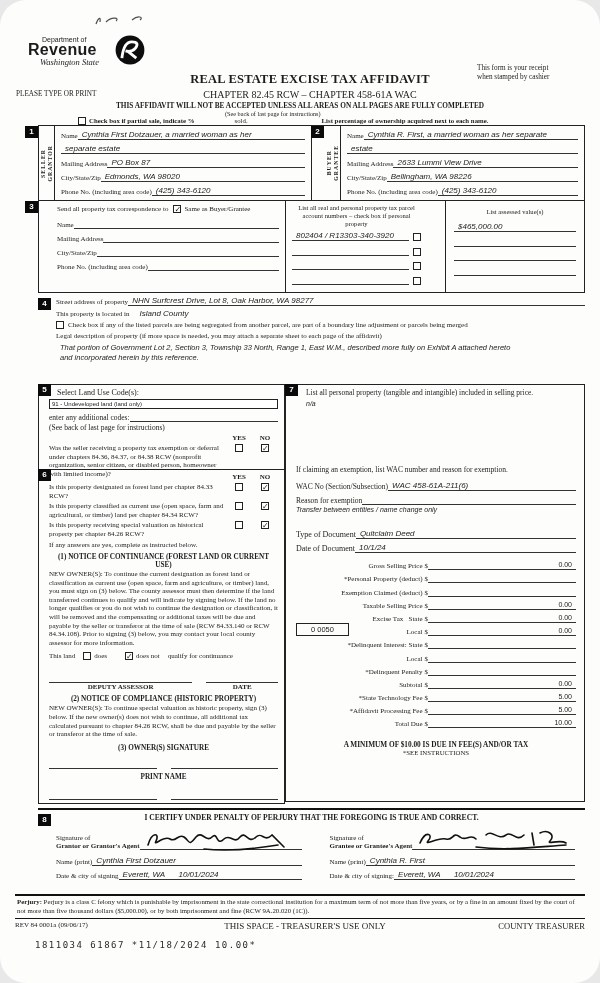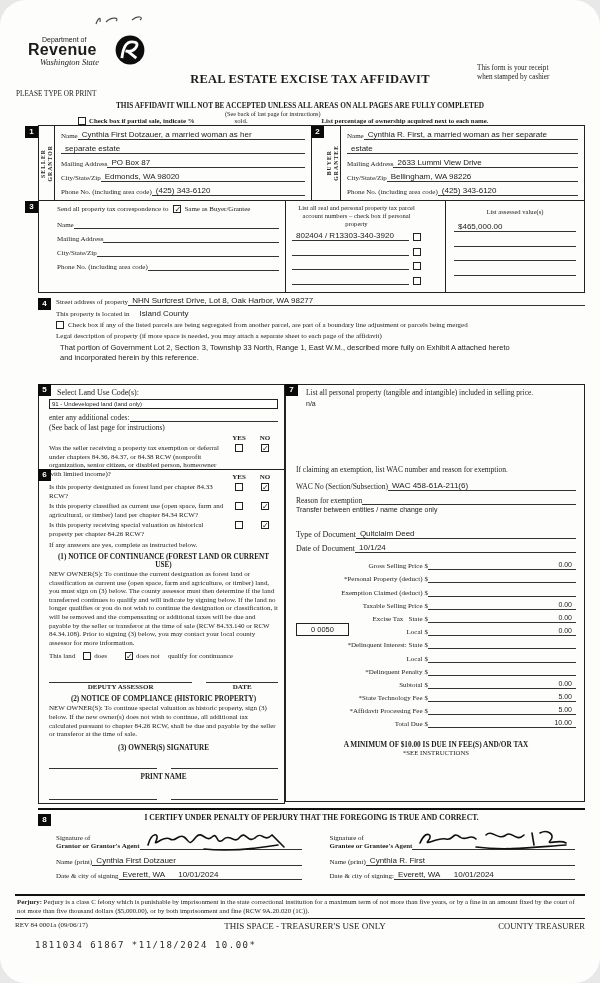--- a/index.html
+++ b/index.html
@@ -1,21 +1,21 @@
 <!DOCTYPE html>
 <html><head>
 <meta charset="utf-8">
 <style>
   * { margin:0; padding:0; box-sizing:border-box; }
   html,body { background:#e8e8e8; }
   .page {
     width:600px; height:983px; margin:0 auto; background:#fdfdfc; color:#1c1c1c;
     font-family:"Liberation Serif", serif; font-size:7px; position:relative; overflow:hidden;border-radius:26px;
   }
-  .val { font-family:"Liberation Sans", sans-serif; font-size:8px; }
+  .val { font-family:"Liberation Sans", sans-serif; font-size:8px;font-style:italic; }
   .lbl { font-size:7px; }
   .small { font-size:6.3px; }
   b,.bold { font-weight:bold; }
   .cb {
     display:inline-block; width:8px; height:8px; border:1px solid #222; background:#fff;
     font-size:8px; line-height:7px; text-align:center; vertical-align:middle; flex:0 0 auto;
     font-family:"DejaVu Sans", sans-serif;
   }
   .badge {
     position:absolute; width:13px; height:12px; background:#0a0a0a; color:#fff;
@@ -115,20 +115,21 @@
       <div class="logo-dept">Department of</div>
       <div class="logo-rev">Revenue</div>
       <div class="logo-ws">Washington State</div>
       <svg class="logo-circle" width="36" height="36" viewBox="0 0 40 40">
         <circle cx="20" cy="20" r="16" fill="#0d0d0d"></circle>
         <path d="M11 29 Q13 11 22 11 Q31 11 26 18 Q22 23 15 21 M17 21 L27 29" stroke="#fdfdfc" stroke-width="3.2" fill="none"></path>
       </svg>
     </div>
     <div class="hdr-center">
       <div class="title">REAL ESTATE EXCISE TAX AFFIDAVIT</div>
+      <div class="subtitle">CHAPTER 82.45 RCW – CHAPTER 458-61A WAC</div>
     </div>
     <div class="hdr-right">
       <div>This form is your receipt</div>
       <div>when stamped by cashier</div>
     </div>
     <div class="hdr-left">PLEASE TYPE OR PRINT</div>
     <div class="warn">THIS AFFIDAVIT WILL NOT BE ACCEPTED UNLESS ALL AREAS ON ALL PAGES ARE FULLY COMPLETED</div>
     <div class="seeback small">(See back of last page for instructions)</div>
     <div class="partial-row">
       <span class="cb"></span>

